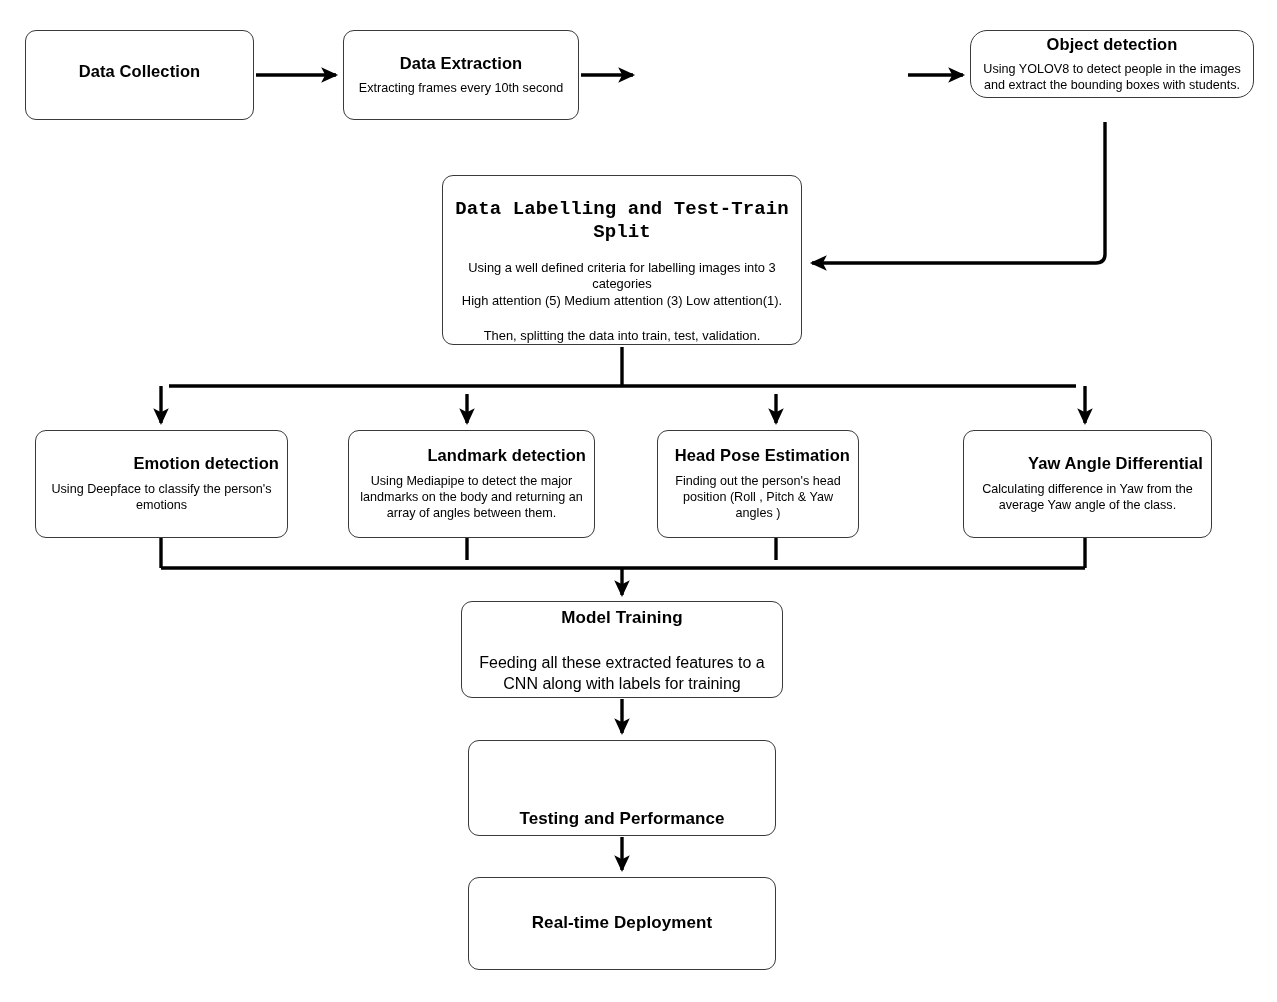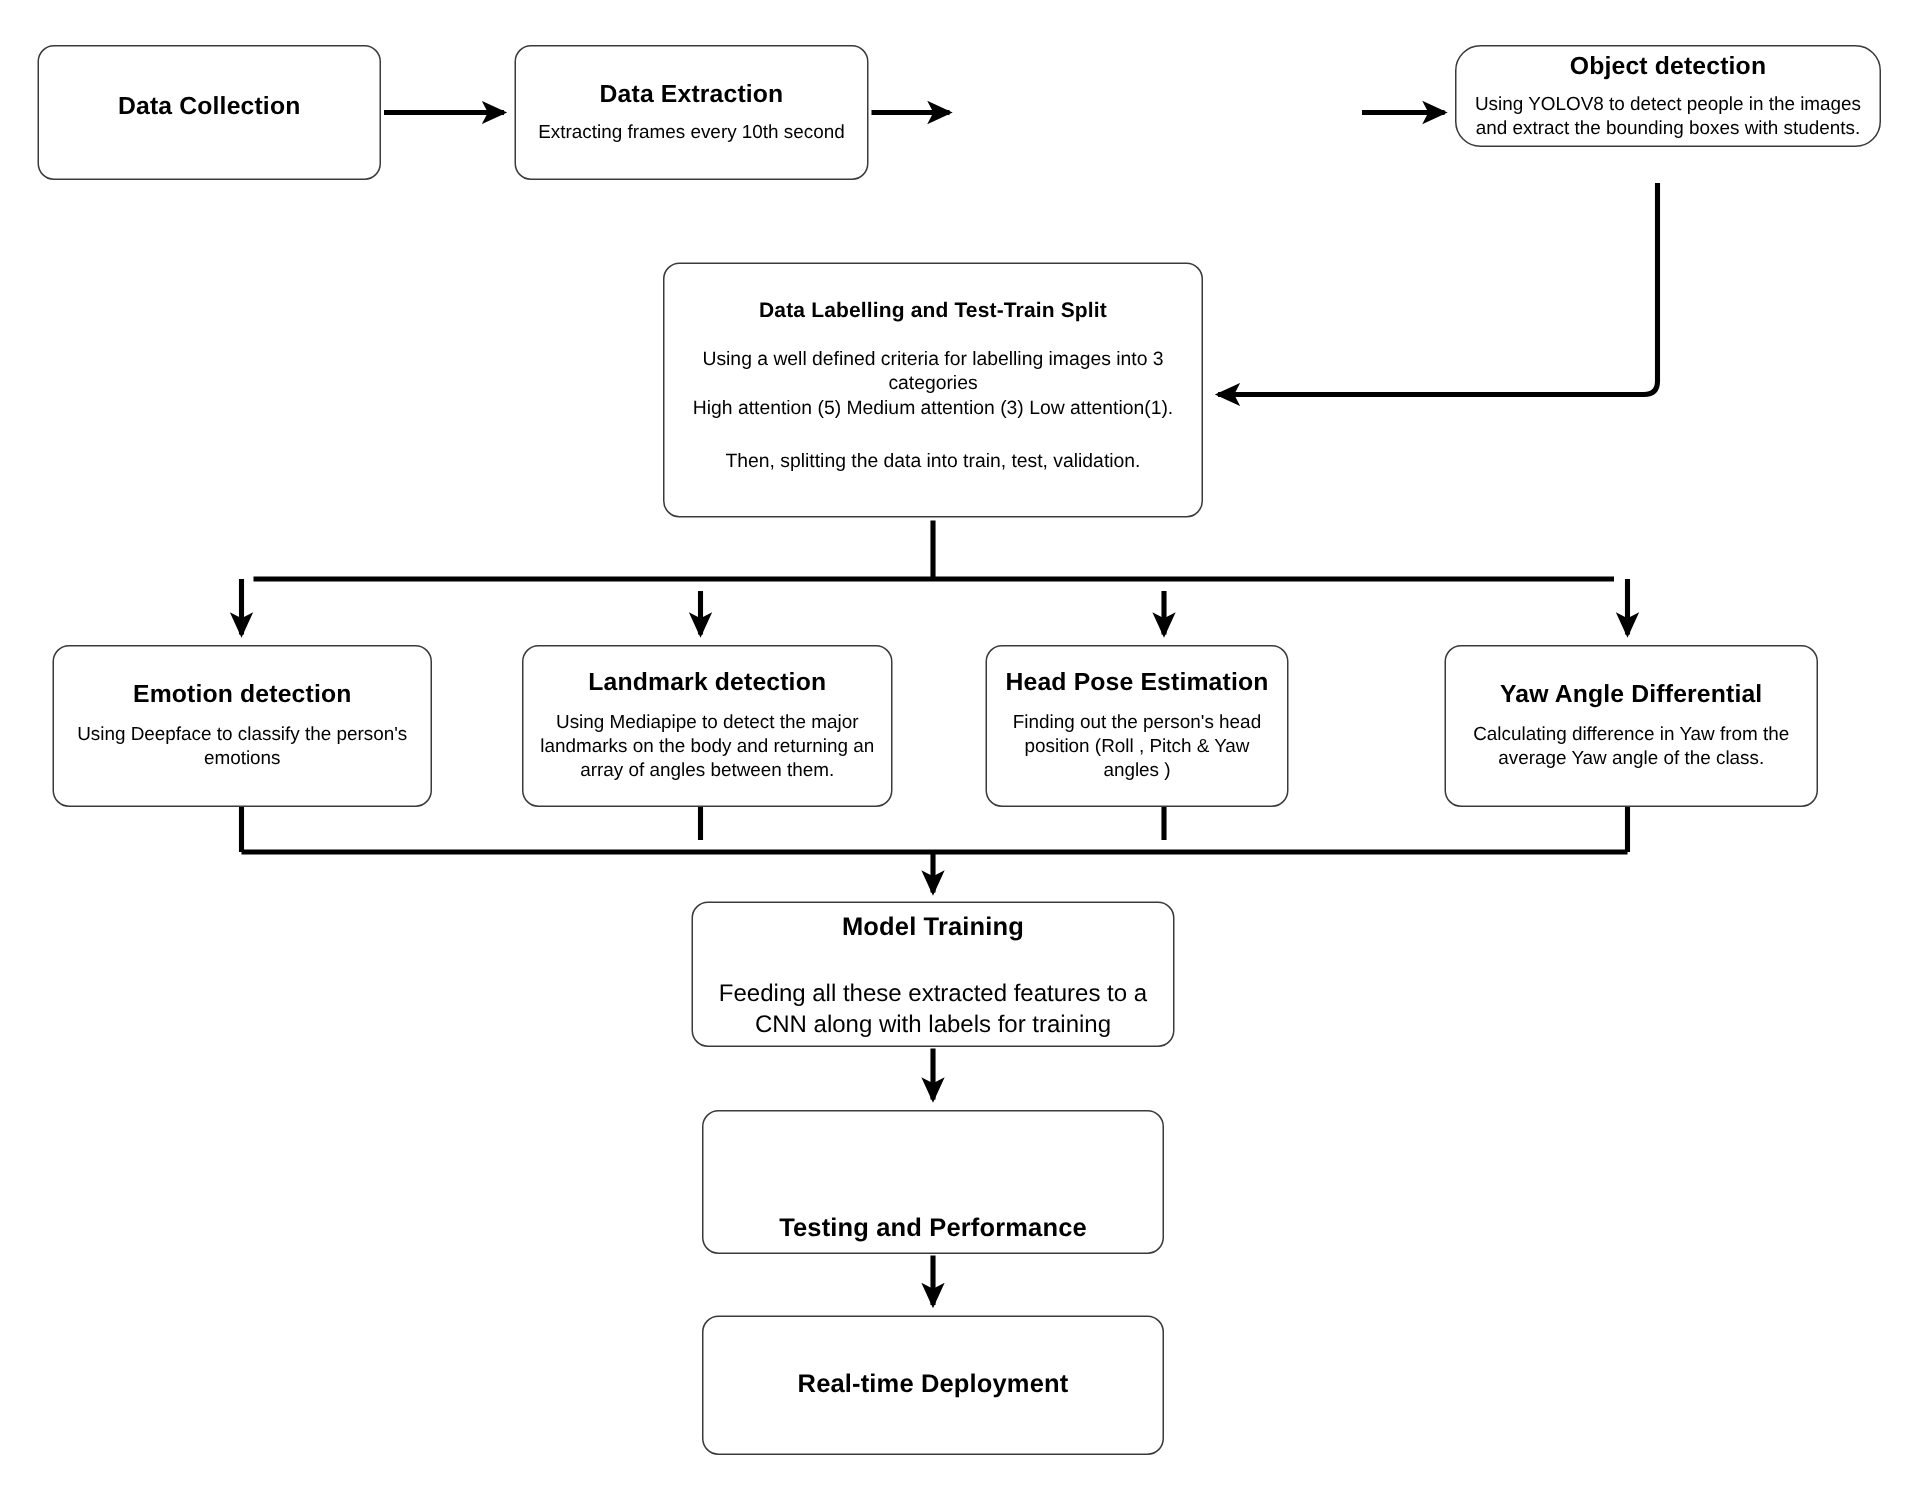--- a/index.html
+++ b/index.html
@@ -57,26 +57,26 @@
   #n-data-extraction { left: 343px; top: 30px;  width: 236px; height: 90px; }
   #n-data-cleaning   { left: 640px; top: 30px;  width: 266px; height: 90px; }
   #n-object-detection{ left: 970px; top: 30px;  width: 284px; height: 68px; border-radius: 17px; }
 
   
   #n-data-labelling {
     left: 442px; top: 175px; width: 360px; height: 170px;
     justify-content: flex-start;
     padding-top: 22px;
   }
-  #n-data-labelling .title { font-size: 14px; margin-bottom: 16px; }
+  #n-data-labelling .title { font-size: 19px; margin-bottom: 16px; font-family: Liberation Mono, monospace; }
   #n-data-labelling .desc  { font-size: 12.9px; }
   #n-data-labelling .desc.gap { margin-top: 19px; }
 
   
-  .feature { height: 108px; top: 430px; }
+  .feature { height: 108px; top: 430px; align-items: flex-end; }
   .feature .title { font-size: 16.5px; margin-bottom: 7px; }
   .feature .desc  { font-size: 12.6px; }
 
   #n-emotion-detection { left: 35px;  width: 253px; }
   #n-landmark-detection{ left: 348px; width: 247px; }
   #n-head-pose         { left: 657px; width: 202px; }
   #n-yaw-angle         { left: 963px; width: 249px; }
 
   
   #n-model-training { left: 461px; top: 601px; width: 322px; height: 97px;

